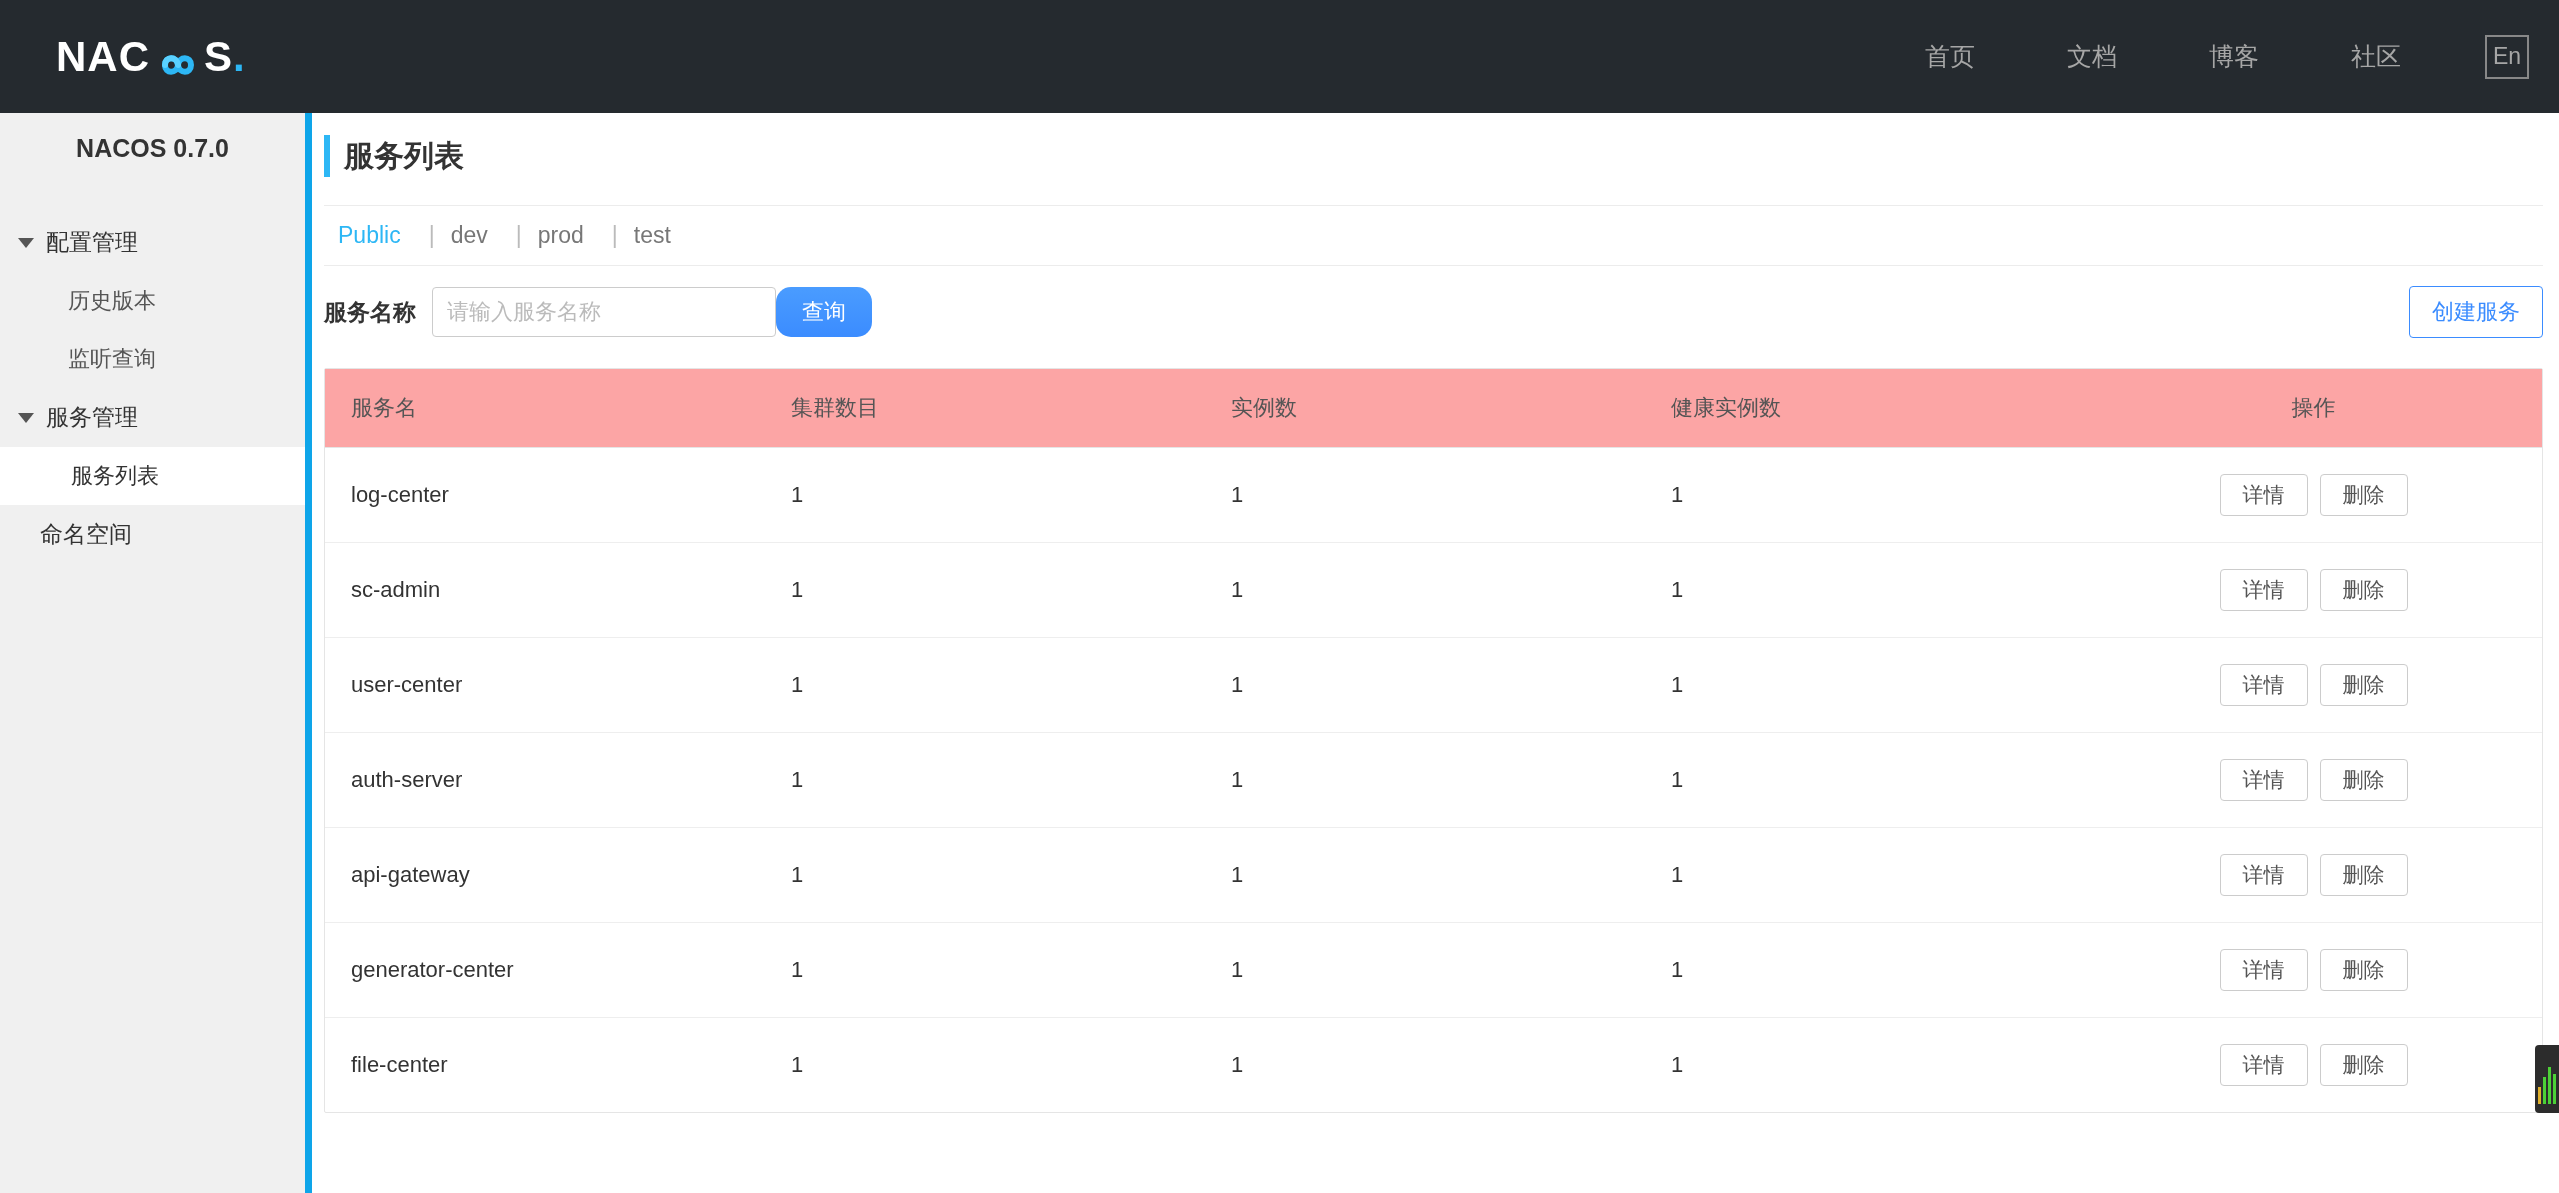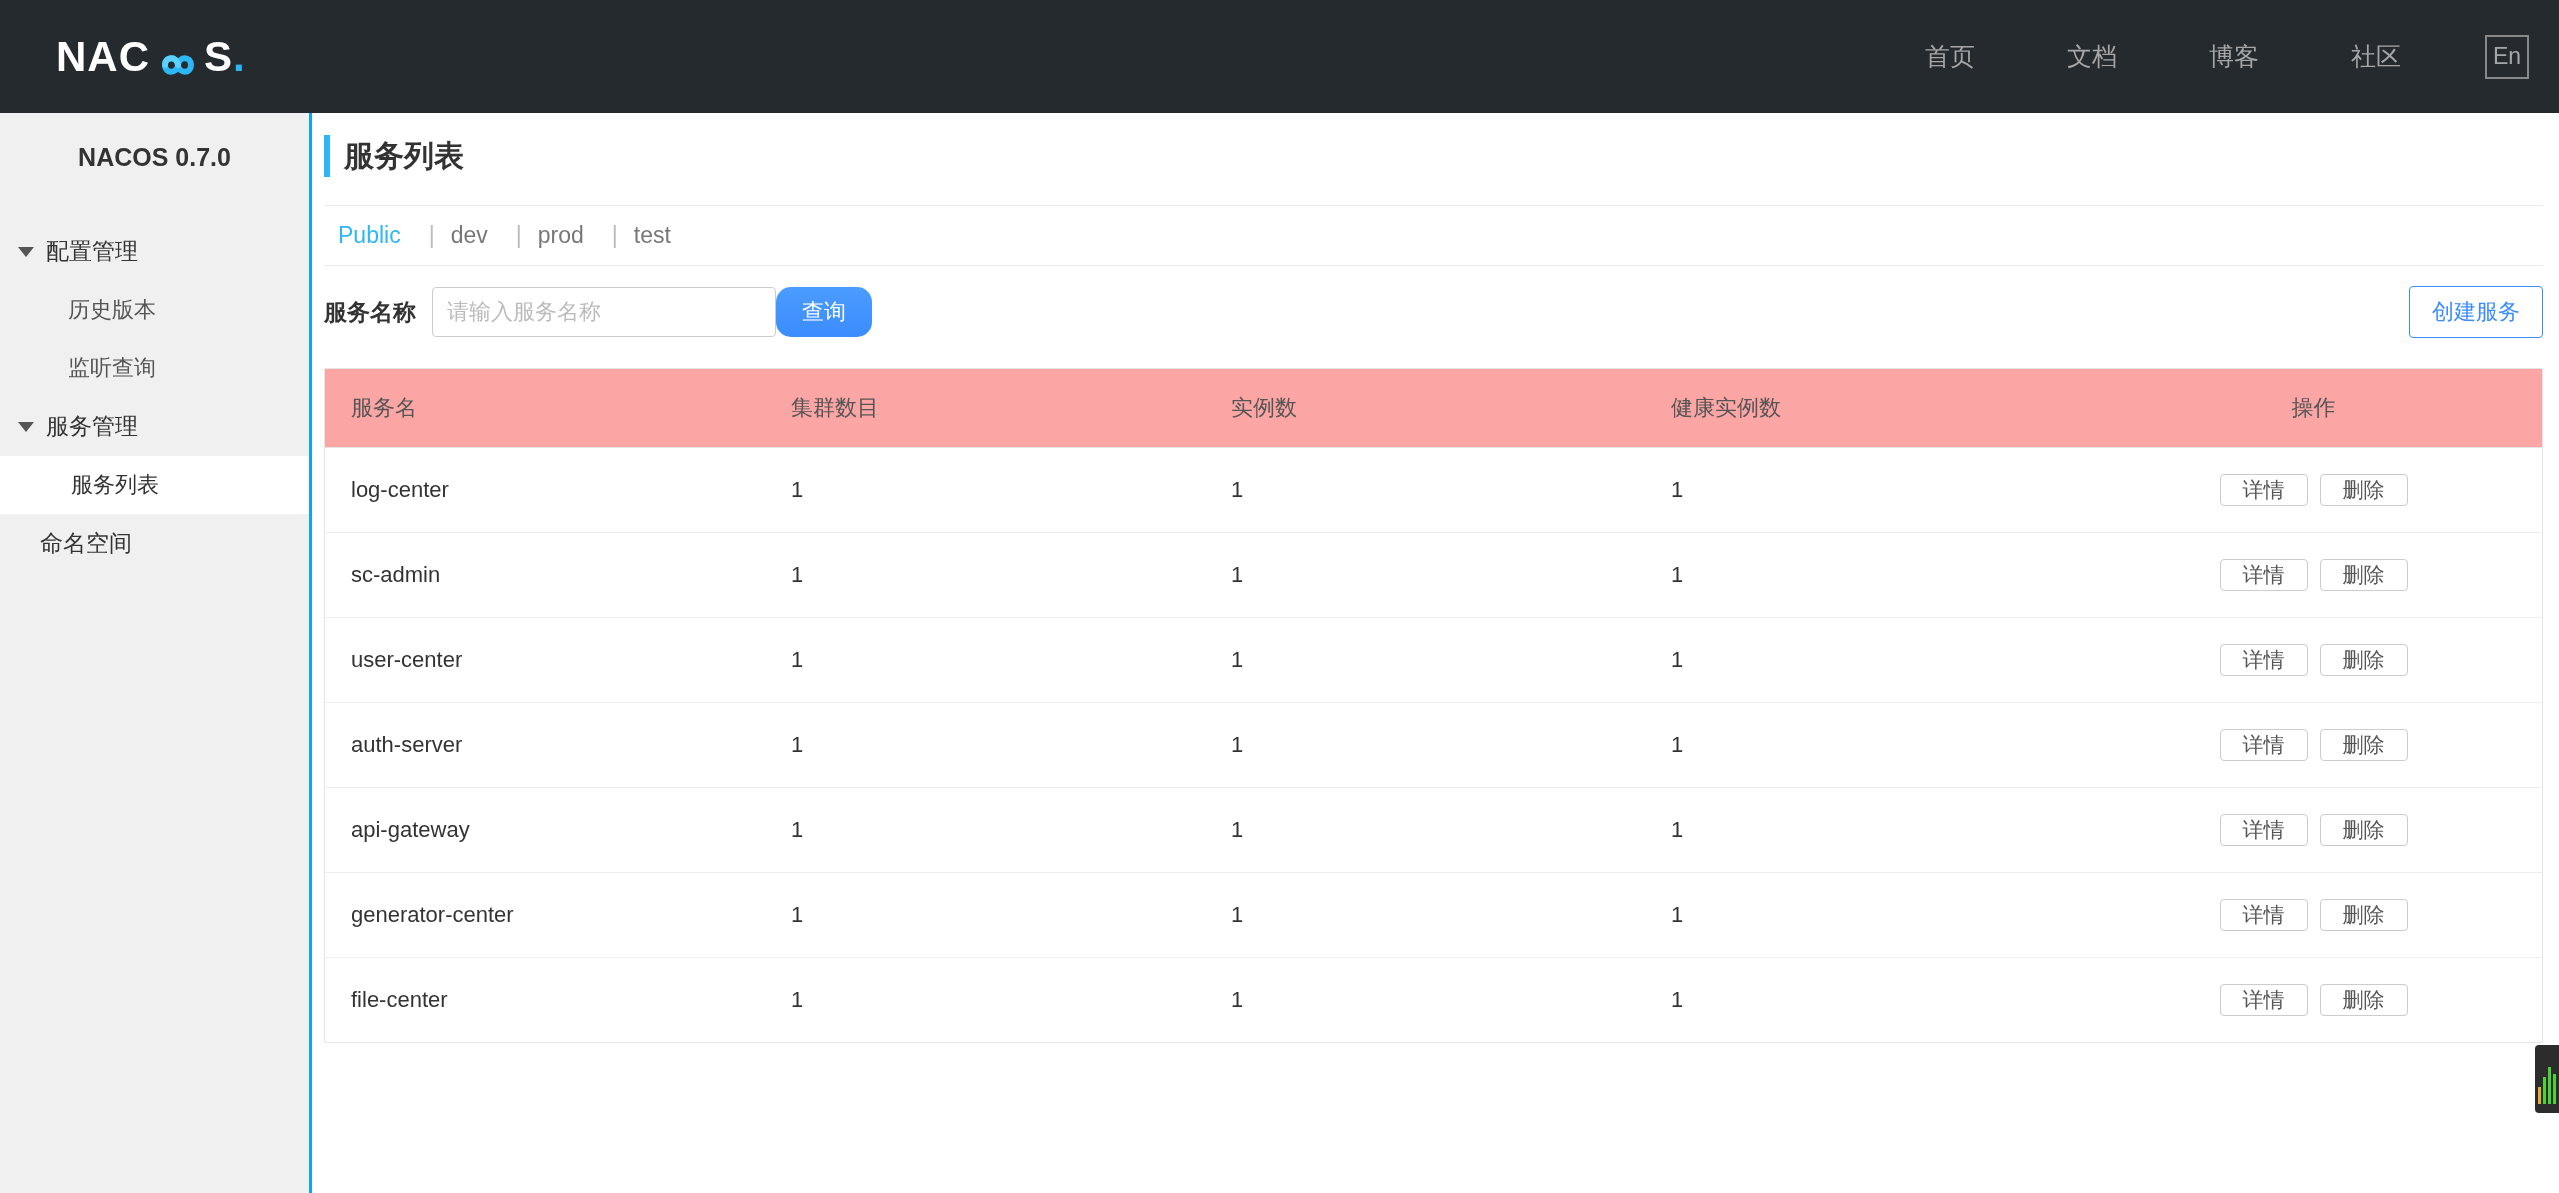--- a/index.html
+++ b/index.html
@@ -51,22 +51,22 @@
     font-size: 23px;
     display:flex; align-items:center; justify-content:center;
     margin-left: 24px;
     cursor:pointer;
   }
   
   .below-header { display:flex; height:calc(1193px - 113px); }
   .sidebar {
     width: 312px;
     background: #f0f0f0;
-    border-right: 3px solid #0ea5e9;
-    padding-top: 30px;
+    border-right: 7px solid #0ea5e9;
+    padding-top: 21px;
     flex-shrink:0;
   }
   .sidebar-version {
     font-size: 25px;
     font-weight: 700;
     text-align:center;
     color:#333;
     margin-bottom: 50px;
   }
   .menu-group-title {
@@ -206,21 +206,21 @@
   }
   .tbl th.op, .tbl td.op{ text-align:center; }
   .tbl td{
     font-size:22px;
     color:#333;
     padding: 26px 26px;
     border-bottom:1px solid #eee;
   }
   .tbl tr:last-child td{ border-bottom:none; }
   .row-btn{
-    height:32px;
+    height:42px;
     padding: 0 22px;
     background:#fff;
     border:1px solid #ccc;
     color:#555;
     font-size:21px;
     border-radius:4px;
     cursor:pointer;
     margin: 0 6px;
   }
   

